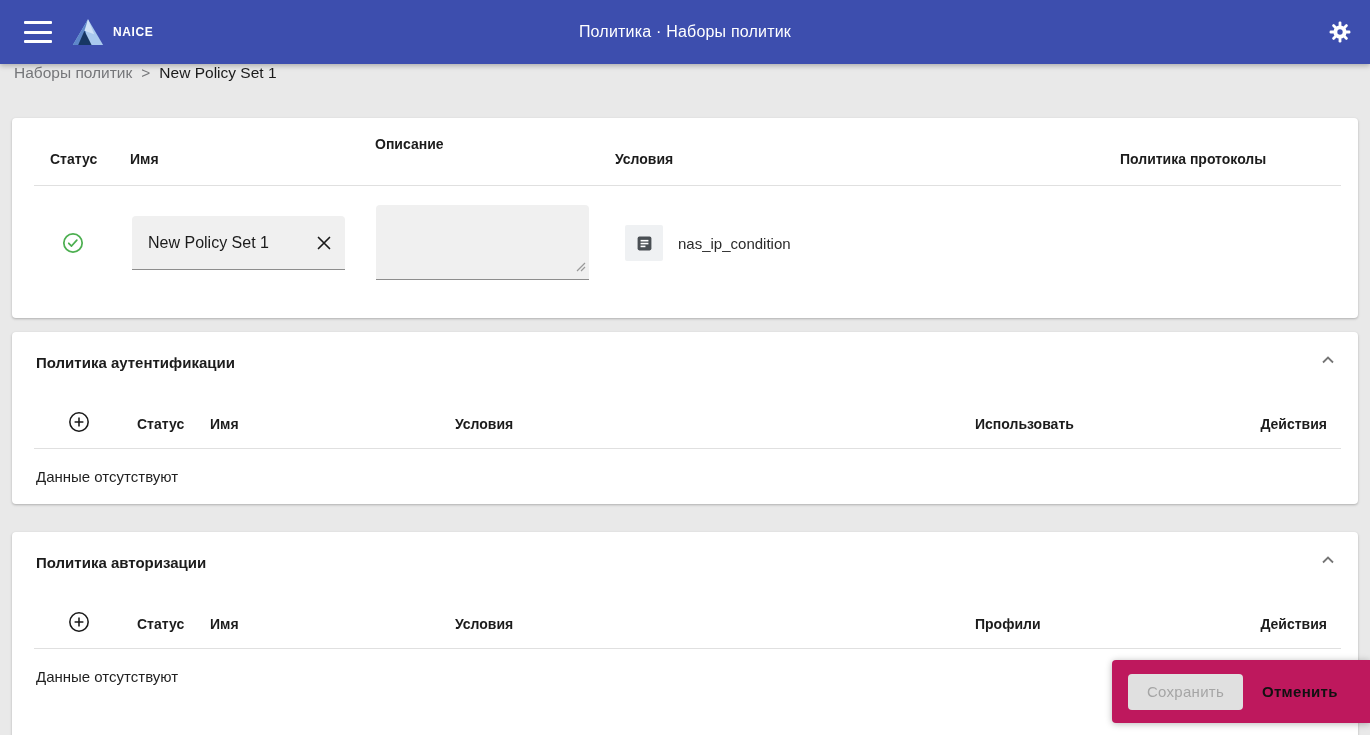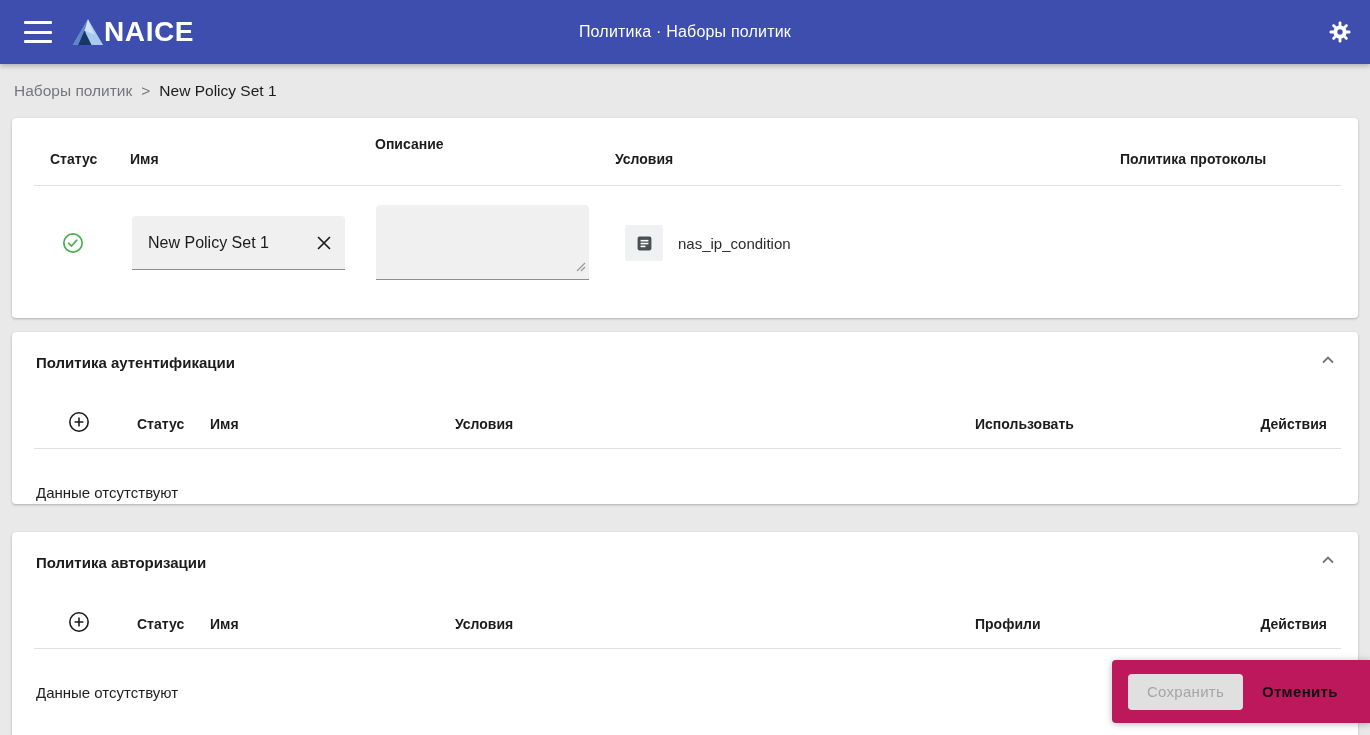--- a/index.html
+++ b/index.html
@@ -8,27 +8,27 @@
     position:relative; background:#e9e9e9; overflow:hidden;
     font-family:"Liberation Sans","DejaVu Sans",sans-serif; color:#1c1c1c;
   }
   
   .appbar { position:absolute; top:0; left:0; right:0; height:64px; background:#3d4eae;
     display:flex; align-items:center; color:#fff; box-shadow:0 2px 5px rgba(0,0,0,.25); z-index:20; }
   .menu-btn { margin-left:24px; width:28px; height:22px; display:flex; flex-direction:column;
     justify-content:space-between; cursor:pointer; }
   .menu-btn span { display:block; height:3px; background:#fff; border-radius:1px; }
   .logo { margin-left:20px; display:flex; align-items:center; }
-  .brand { font-size:28px; font-weight:700; letter-spacing:.6px; }
+  .brand { margin-left:9px; font-size:12px; font-weight:700; letter-spacing:.6px; }
   .appbar-title { position:absolute; left:0; right:0; text-align:center; font-size:16px;
     font-weight:500; letter-spacing:.2px; pointer-events:none; }
   .gear-btn { position:absolute; right:18px; top:20px; width:24px; height:24px; cursor:pointer; }
   
   .breadcrumb { position:absolute; top:64px; left:0; right:0; height:54px; display:flex;
-    align-items:center; padding-left:14px; font-size:15.5px; }
+    align-items:flex-start; padding-left:14px; font-size:15.5px; }
   .breadcrumb .parent { color:#76777a; cursor:pointer; }
   .breadcrumb .sep { color:#76777a; margin:0 9px; }
   .breadcrumb .current { color:#1b1b1b; }
   
   .card { position:absolute; left:12px; right:12px; background:#fff; border-radius:4px;
     box-shadow:0 1px 3px rgba(0,0,0,.16),0 1px 2px rgba(0,0,0,.10); }
   #card-policy-set { top:118px; height:200px; }
   #card-auth  { top:332px; height:172px; }
   #card-authz { top:532px; height:224px; }
   .col-label { position:absolute; font-size:14px; font-weight:700; color:#1c1c1c; white-space:nowrap; }
@@ -47,21 +47,21 @@
   .resize-handle { position:absolute; right:3px; bottom:3px; }
   .cond-btn { position:absolute; left:613px; top:107px; width:38px; height:36px; background:#eff1f3;
     border:none; border-radius:2px; display:flex; align-items:center; justify-content:center; cursor:pointer; }
   .cond-text { position:absolute; left:666px; top:117px; font-size:15px; color:#2b2b2b; }
   .status-icon { position:absolute; left:50px; top:114px; }
   
   .section-title { position:absolute; left:24px; top:22px; font-size:15px; font-weight:700; }
   .collapse-btn { position:absolute; right:20px; top:18px; width:20px; height:20px; cursor:pointer;
     display:flex; align-items:center; justify-content:center; }
   .add-btn { position:absolute; left:56px; top:79px; width:22px; height:22px; cursor:pointer; }
-  .empty-text { position:absolute; left:24px; top:152px; font-size:15px; color:#1f1f1f; }
+  .empty-text { position:absolute; left:24px; top:136px; font-size:15px; color:#1f1f1f; }
   
   .footer-panel { position:absolute; left:1112px; right:0; top:660px; height:63px; background:#be185d;
     border-radius:4px 0 0 4px; box-shadow:0 1px 7px rgba(0,0,0,.28); z-index:30; display:flex;
     align-items:center; padding-left:16px; }
   .save-btn { width:115px; height:36px; background:#e0e0e0; border:none; border-radius:4px;
     font-family:inherit; font-size:15px; font-weight:500; color:#a5a5a5; letter-spacing:.3px; }
   .cancel-btn { margin-left:19px; background:none; border:none; font-family:inherit; font-size:15px;
     font-weight:700; color:#111; letter-spacing:.3px; cursor:pointer; }
 </style>
 </head>

